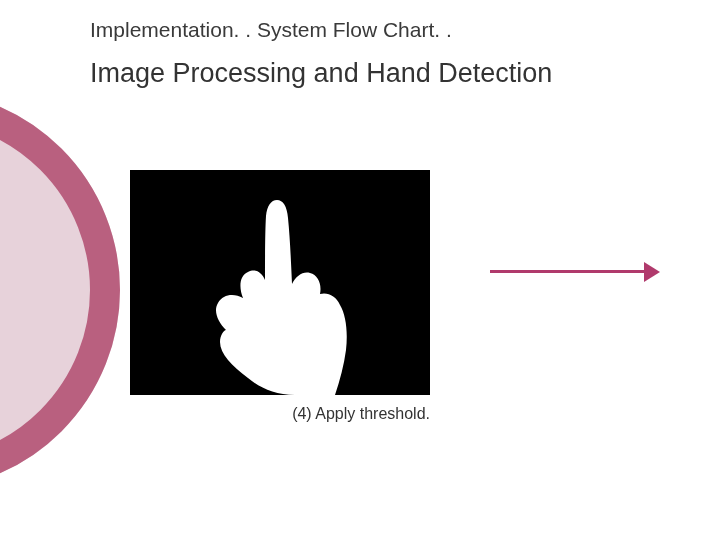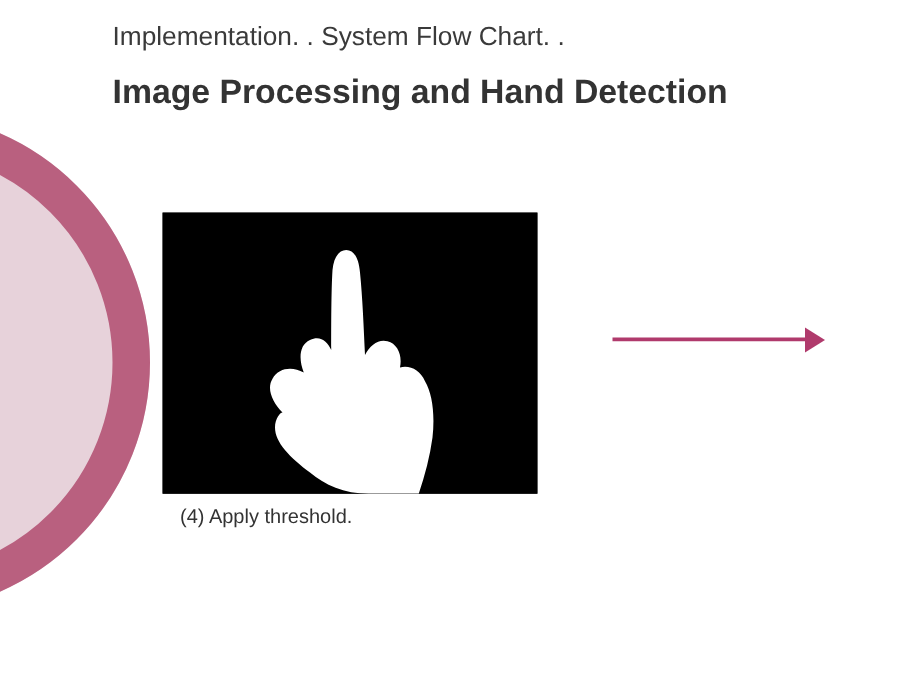--- a/index.html
+++ b/index.html
@@ -36,40 +36,41 @@
   }
   .supertitle {
     font-size: 21px;
     color: #3a3a3a;
     font-weight: 400;
     margin-bottom: 16px;
   }
   .title {
     font-size: 27px;
     color: #333;
-    font-weight: 700;
+    font-weight: 400;
     margin-bottom: 60px;
   }
   .figure-area {
     position: absolute;
     left: 130px;
     top: 170px;
   }
   .hand-img {
     width: 300px;
     height: 225px;
     background: #000;
     display: block;
     position: relative;
   }
   .caption {
     font-size: 16px;
     color: #333;
     margin-top: 10px;
     margin-left: 14px;
+    text-align: right;
   }
   .arrow {
     position: absolute;
     left: 490px;
     top: 262px;
     width: 170px;
     height: 20px;
   }
   .arrow-line {
     position: absolute;

